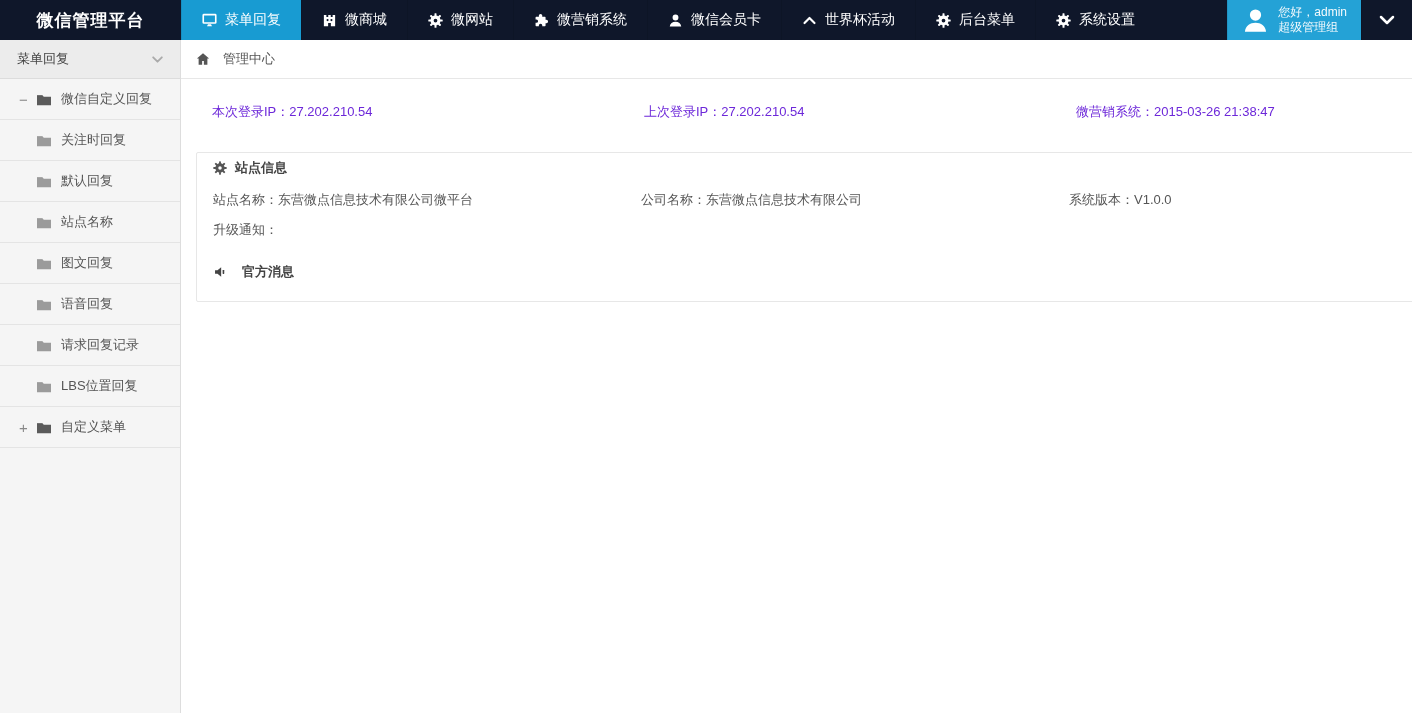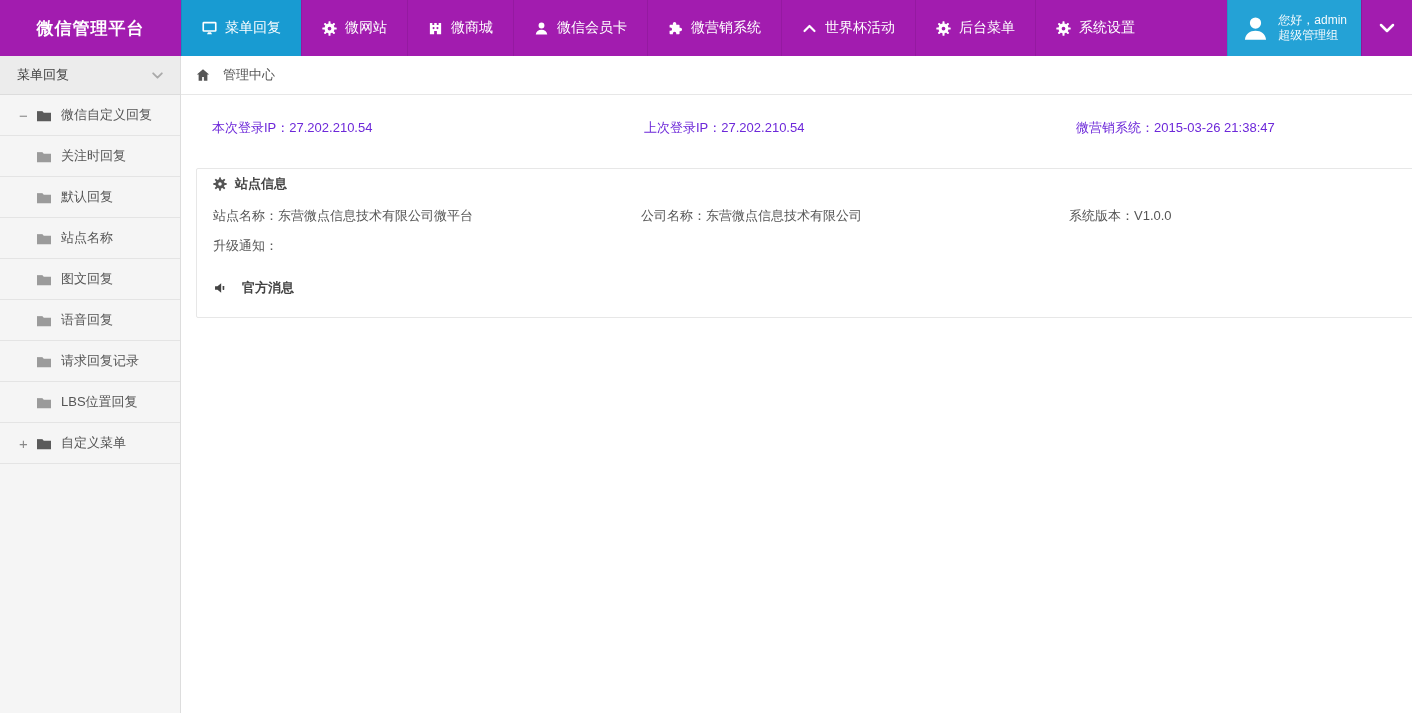--- a/index.html
+++ b/index.html
@@ -1,20 +1,20 @@
 <!DOCTYPE html>
 <html><head>
 <meta charset="utf-8">
 <style>
   * { margin:0; padding:0; box-sizing:border-box; }
   html,body { width:1412px; height:713px; overflow:hidden; background:#fff;
     font-family:"Liberation Sans","DejaVu Sans",sans-serif; }
 
   
-  .topbar { display:flex; height:56px; background:#a21caf; color:#fff; align-items:stretch; }
+  .topbar { display:flex; height:40px; background:#0f172a; color:#fff; align-items:stretch; }
   .logo { width:181px; display:flex; align-items:center; justify-content:center;
     font-size:17px; font-weight:bold; letter-spacing:1px; flex:none; }
   .nav { display:flex; flex:1 1 auto; }
   .nav-item { display:flex; align-items:center; gap:8px; padding:0 20px; font-size:14px;
     border-left:1px solid rgba(0,0,0,0.08); cursor:pointer; white-space:nowrap; }
   .nav-item.active { background:#189BD2; }
   .nav-item .ic { width:15px; height:15px; display:block; }
   .user-box { margin-left:auto; display:flex; align-items:center; gap:9px; padding:0 14px;
     background:#24A2D6; border-left:1px solid rgba(0,0,0,0.08); cursor:pointer; }
   .user-box .ic { width:27px; height:27px; }
@@ -121,41 +121,41 @@
 
   <nav class="nav">
     <div class="nav-item active">
       <svg class="ic">
           <use href="#i-monitor"></use>
         </svg>
       <span>菜单回复</span>
     </div>
     <div class="nav-item">
       <svg class="ic">
+          <use href="#i-shop"></use>
+        </svg>
+      <span>微商城</span>
+    </div>
+    <div class="nav-item">
+      <svg class="ic">
           <use href="#i-gear"></use>
         </svg>
       <span>微网站</span>
     </div>
     <div class="nav-item">
       <svg class="ic">
-          <use href="#i-shop"></use>
-        </svg>
-      <span>微商城</span>
+          <use href="#i-puzzle"></use>
+        </svg>
+      <span>微营销系统</span>
     </div>
     <div class="nav-item">
       <svg class="ic">
           <use href="#i-user"></use>
         </svg>
       <span>微信会员卡</span>
-    </div>
-    <div class="nav-item">
-      <svg class="ic">
-          <use href="#i-puzzle"></use>
-        </svg>
-      <span>微营销系统</span>
     </div>
     <div class="nav-item">
       <svg class="ic">
           <use href="#i-chevron-up"></use>
         </svg>
       <span>世界杯活动</span>
     </div>
     <div class="nav-item">
       <svg class="ic">
           <use href="#i-gear"></use>

